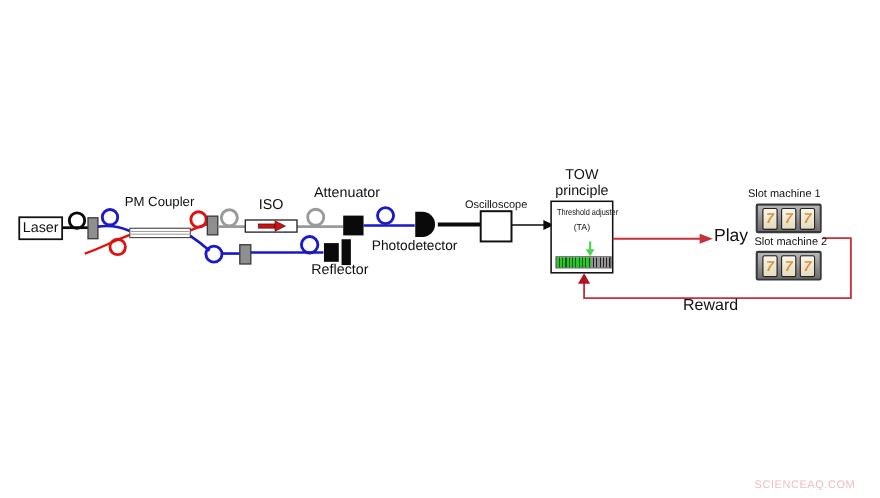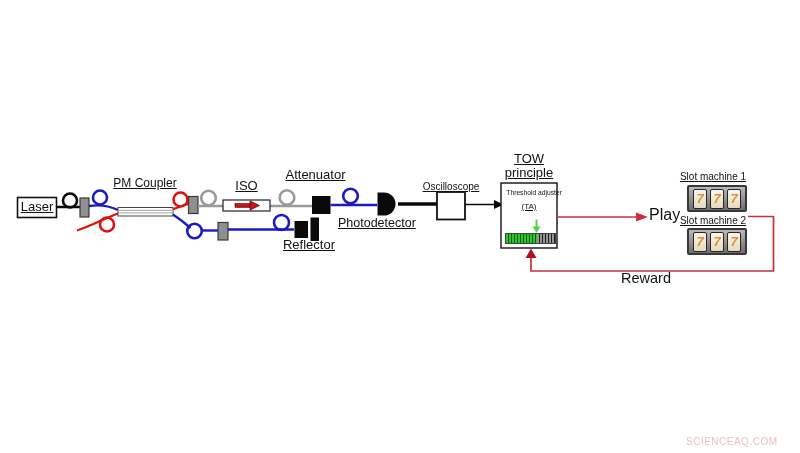--- a/index.html
+++ b/index.html
@@ -1,20 +1,20 @@
 <!DOCTYPE html>
 <html><head>
 <meta charset="utf-8">
 <style>
   html,body{margin:0;padding:0;background:#fff;}
   #canvas{position:relative;width:800px;height:453px;background:#ffffff;overflow:hidden;
           font-family:"Liberation Sans","DejaVu Sans",sans-serif;}
   svg{position:absolute;left:0;top:0;}
   .lbl{position:absolute;color:#111;white-space:nowrap;line-height:1.08;z-index:3;}
-  .ctr{text-align:center;text-decoration:underline;}
+  .ctr{text-align:center;}
   .box{fill:#ffffff;stroke:#111;}
   .connector{fill:#8f8f8f;stroke:#3a3a3a;stroke-width:1.2;}
   .wire-black{stroke:#0a0a0a;stroke-width:2.5;fill:none;}
   .wire-gray{stroke:#9a9a9a;stroke-width:2.4;fill:none;}
   .wire-blue{stroke:#1a18c8;stroke-width:2.4;fill:none;}
   .wire-red{stroke:#e01010;stroke-width:2.2;fill:none;}
   .loop-black{stroke:#0a0a0a;stroke-width:2.6;fill:none;}
   .loop-gray{stroke:#9a9a9a;stroke-width:2.6;fill:none;}
   .loop-blue{stroke:#1a18c8;stroke-width:2.6;fill:none;}
   .loop-red{stroke:#e01010;stroke-width:2.6;fill:none;}
@@ -116,21 +116,21 @@
   </div>
 
   <div class="lbl ctr" style="left:501px;top:189px;width:56px;font-size:8px;">
     <span class="condensed">Threshold adjuster</span>
   </div>
   <div class="lbl ctr" style="left:501px;top:203px;width:56px;font-size:8px;">(TA)</div>
 
 
   <div class="lbl" style="left:649px;top:206px;font-size:16px;">Play</div>
   <div class="lbl ctr" style="left:676px;top:172px;width:74px;font-size:10px;text-align:center;">Slot machine 1</div>
-  <div class="lbl ctr" style="left:674px;top:216px;width:78px;font-size:10px;">Slot machine 2</div>
+  <div class="lbl ctr" style="left:674px;top:216px;width:78px;font-size:10px;text-align:right;">Slot machine 2</div>
   <div class="lbl" style="left:621px;top:271px;font-size:14.5px;">Reward</div>
 
   <div class="slot-machine" style="left:687px;top:185px;">
     <div class="reel">7</div>
     <div class="reel">7</div>
     <div class="reel">7</div>
   </div>
   <div class="slot-machine" style="left:687px;top:228px;">
     <div class="reel">7</div>
     <div class="reel">7</div>

